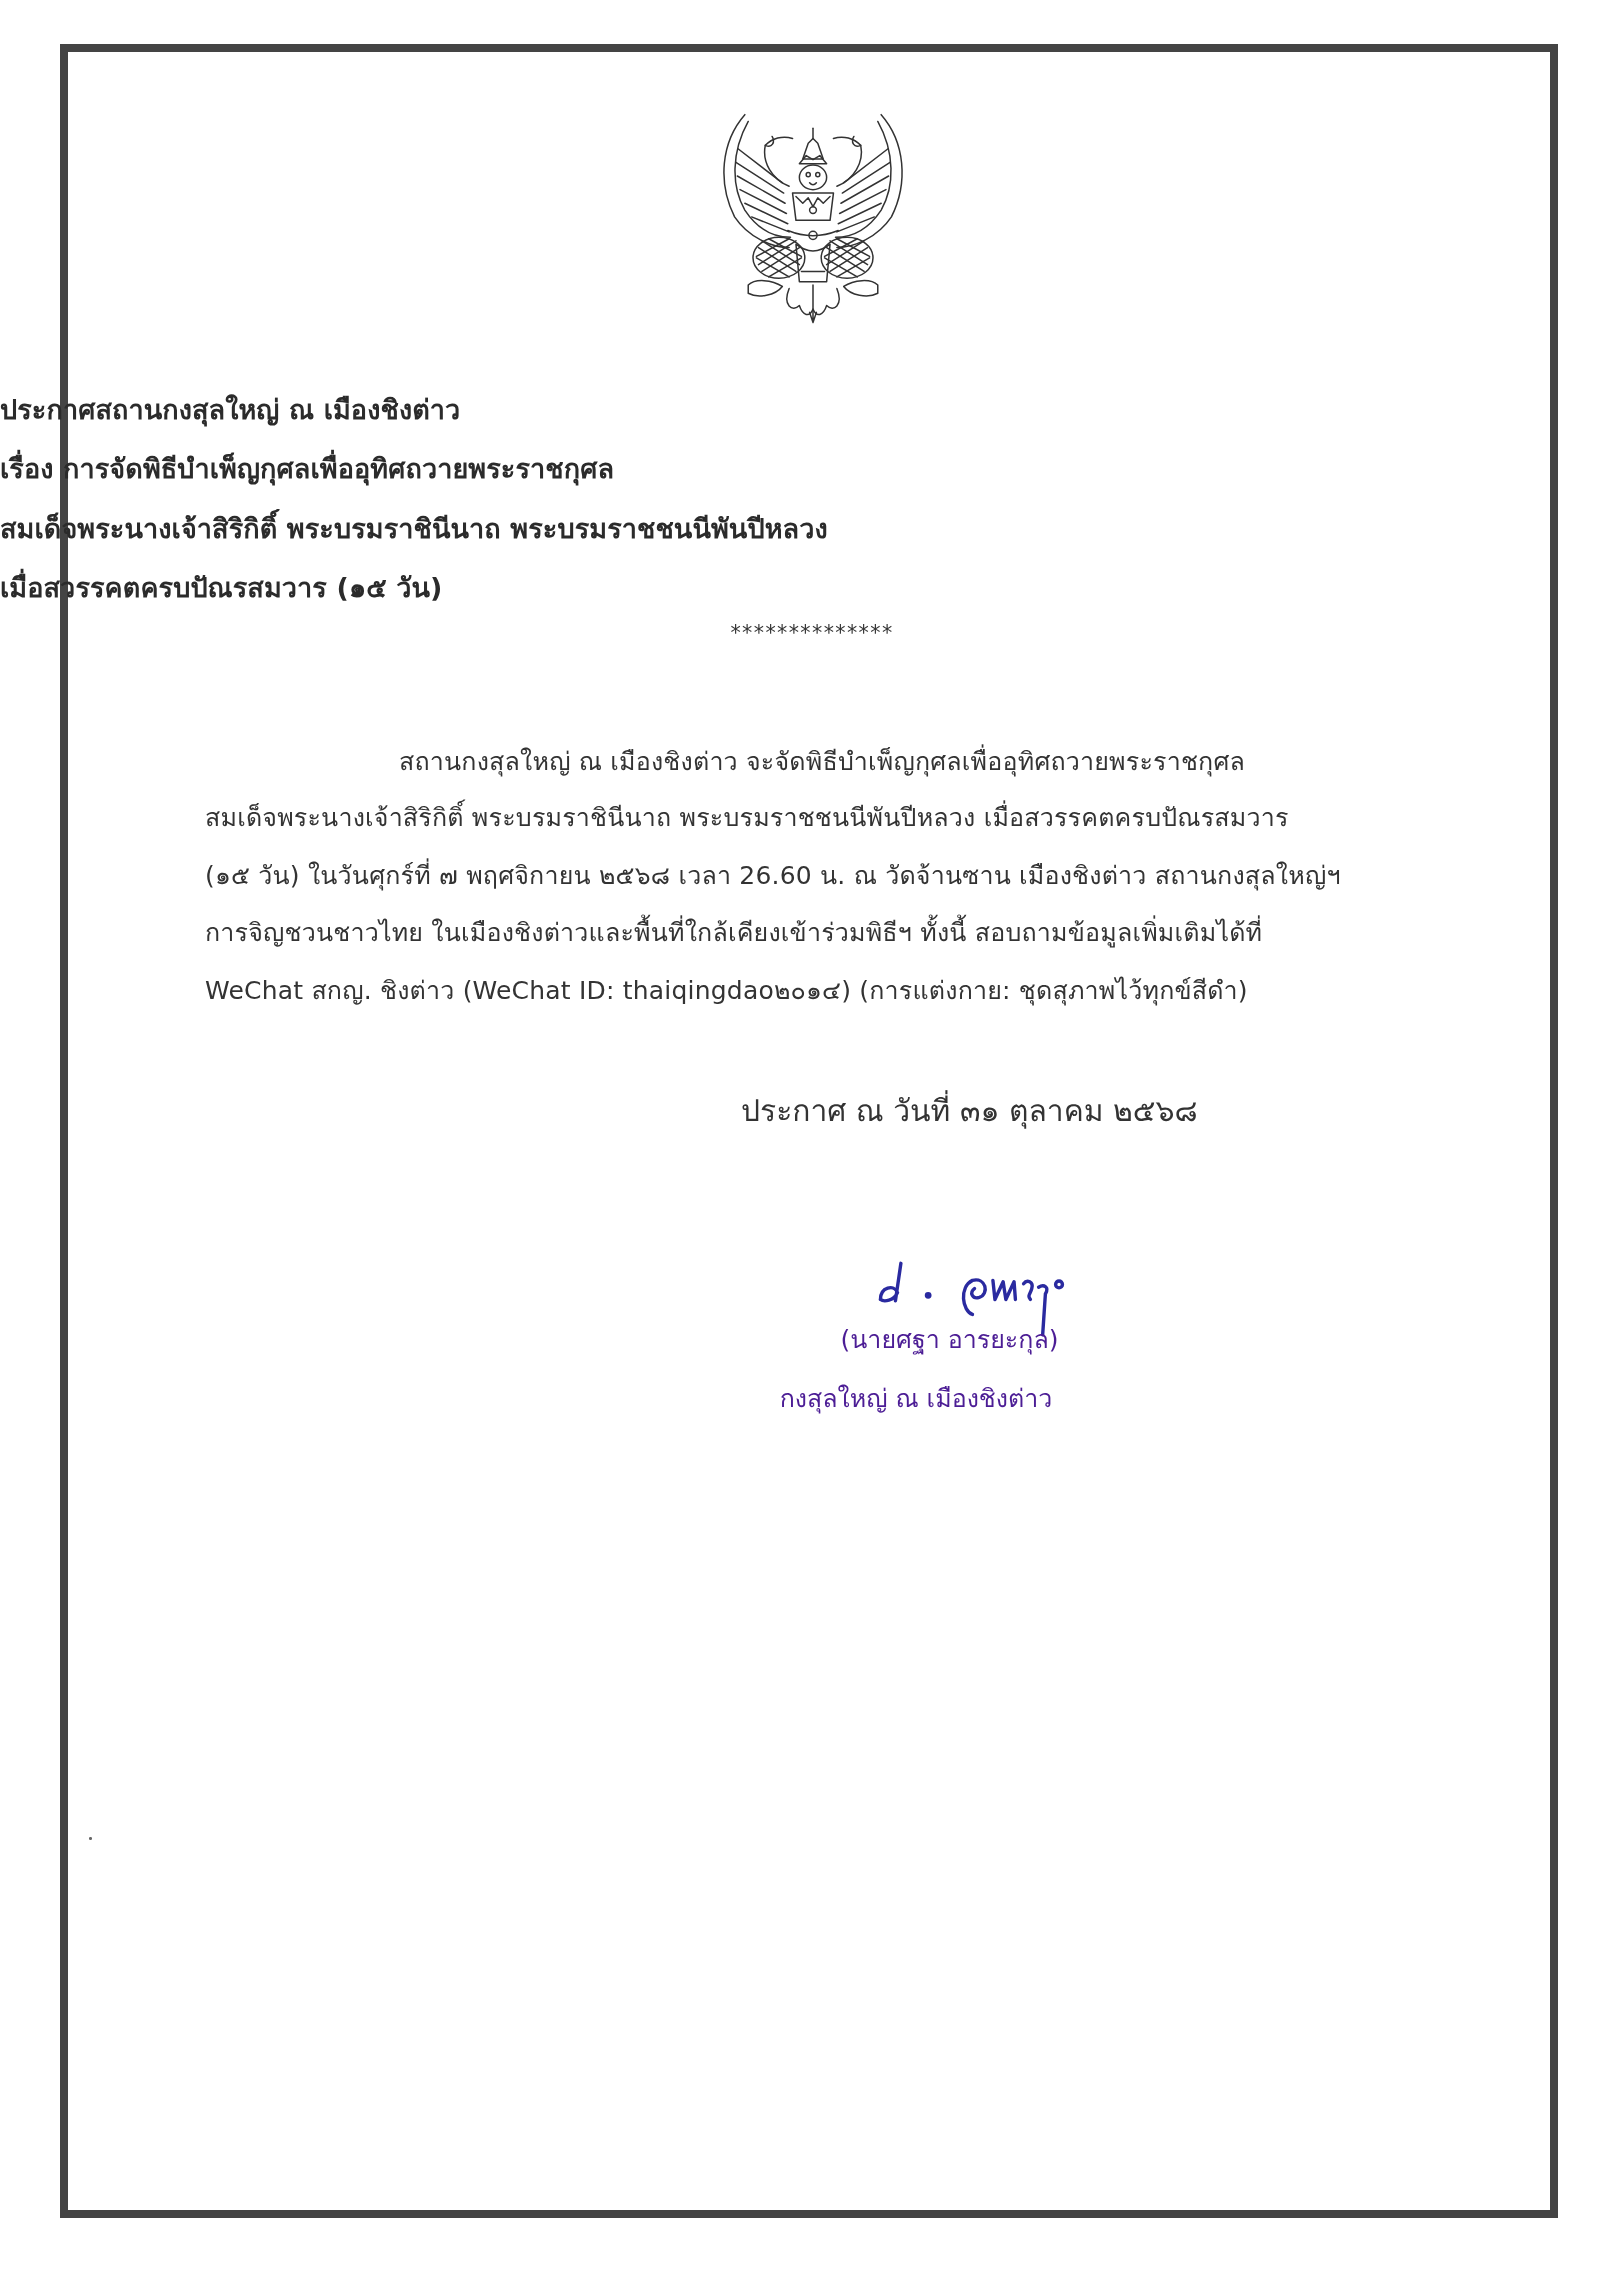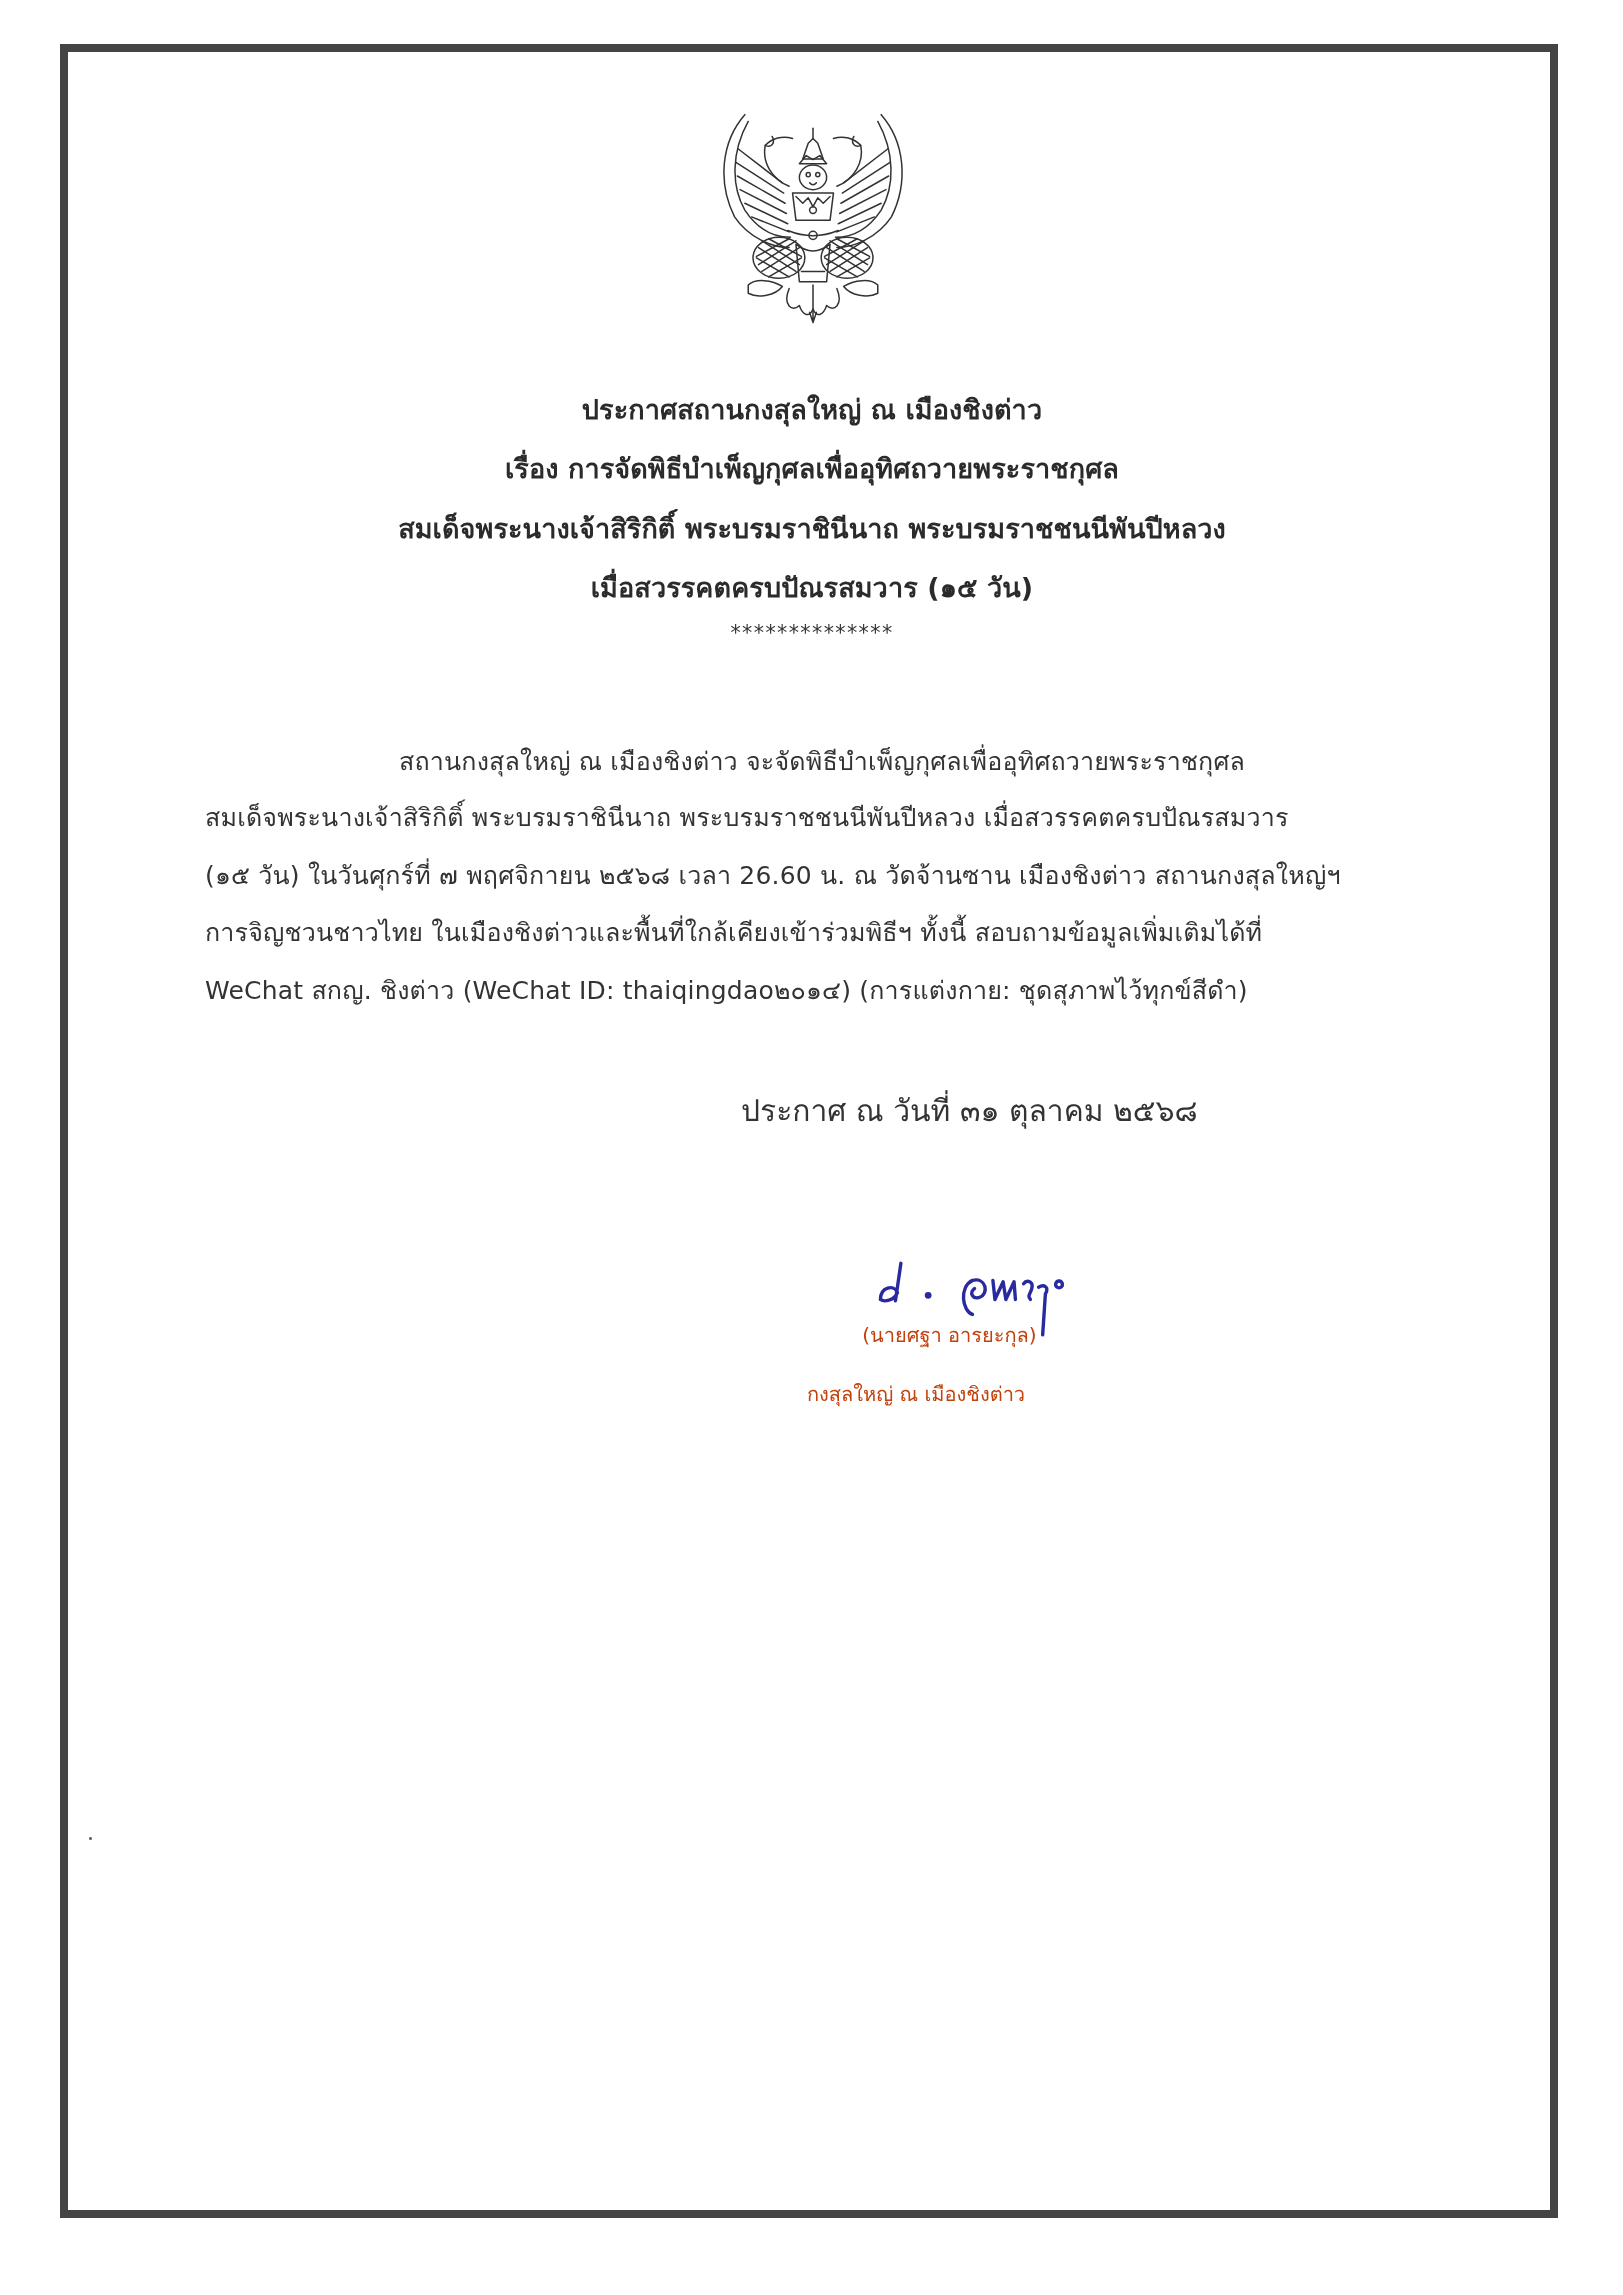--- a/index.html
+++ b/index.html
@@ -11,42 +11,42 @@
   .frame {
     position: absolute; left: 60px; top: 44px;
     width: 1482px; height: 2158px;
     border: 8.2px solid #444444;
     box-sizing: content-box;
   }
   .emblem {
     position: absolute; left: 707px; top: 101px; width: 212px; height: 225px;
   }
   .heading {
-    position: absolute; left: 0; width: 1624px; text-align: center;
+    position: absolute; left: 0; width: 1624px; 
     font-size: 27px; font-weight: bold; color: #2b2b2b; letter-spacing: 0.1px;
     white-space: nowrap;
   }
   .stars {
     position: absolute; left: 0; width: 1624px; text-align: center;
     font-size: 20.5px; color: #333; letter-spacing: 1.4px;
   }
   .body-line {
     position: absolute; left: 205px; font-size: 25px; color: #333;
     white-space: nowrap; letter-spacing: 0.2px;
   }
   .indent { left: 399px; }
   .date-line {
     position: absolute; left: 741px; font-size: 30px; color: #333; white-space: nowrap;
   }
   .signature {
     position: absolute; left: 860px; top: 1246px; width: 259px; height: 96px;
   }
   .sig-block {
     position: absolute; left: 806px; width: 287px; text-align: center;
-    font-size: 20px; color: #c2410c; white-space: nowrap;
+    font-size: 25px; color: #4c1d95; white-space: nowrap;
   }
   .sig-title { left: 718px; width: 396px; }
   .speck { position:absolute; left:89px; top:1837px; width:2.7px; height:2.7px; background:#666; border-radius:50%; }
 </style>
 </head>
 <body>
 
 <div class="frame"></div>
 
 <svg class="emblem" viewBox="0 0 310 330" xmlns="http://www.w3.org/2000/svg">

